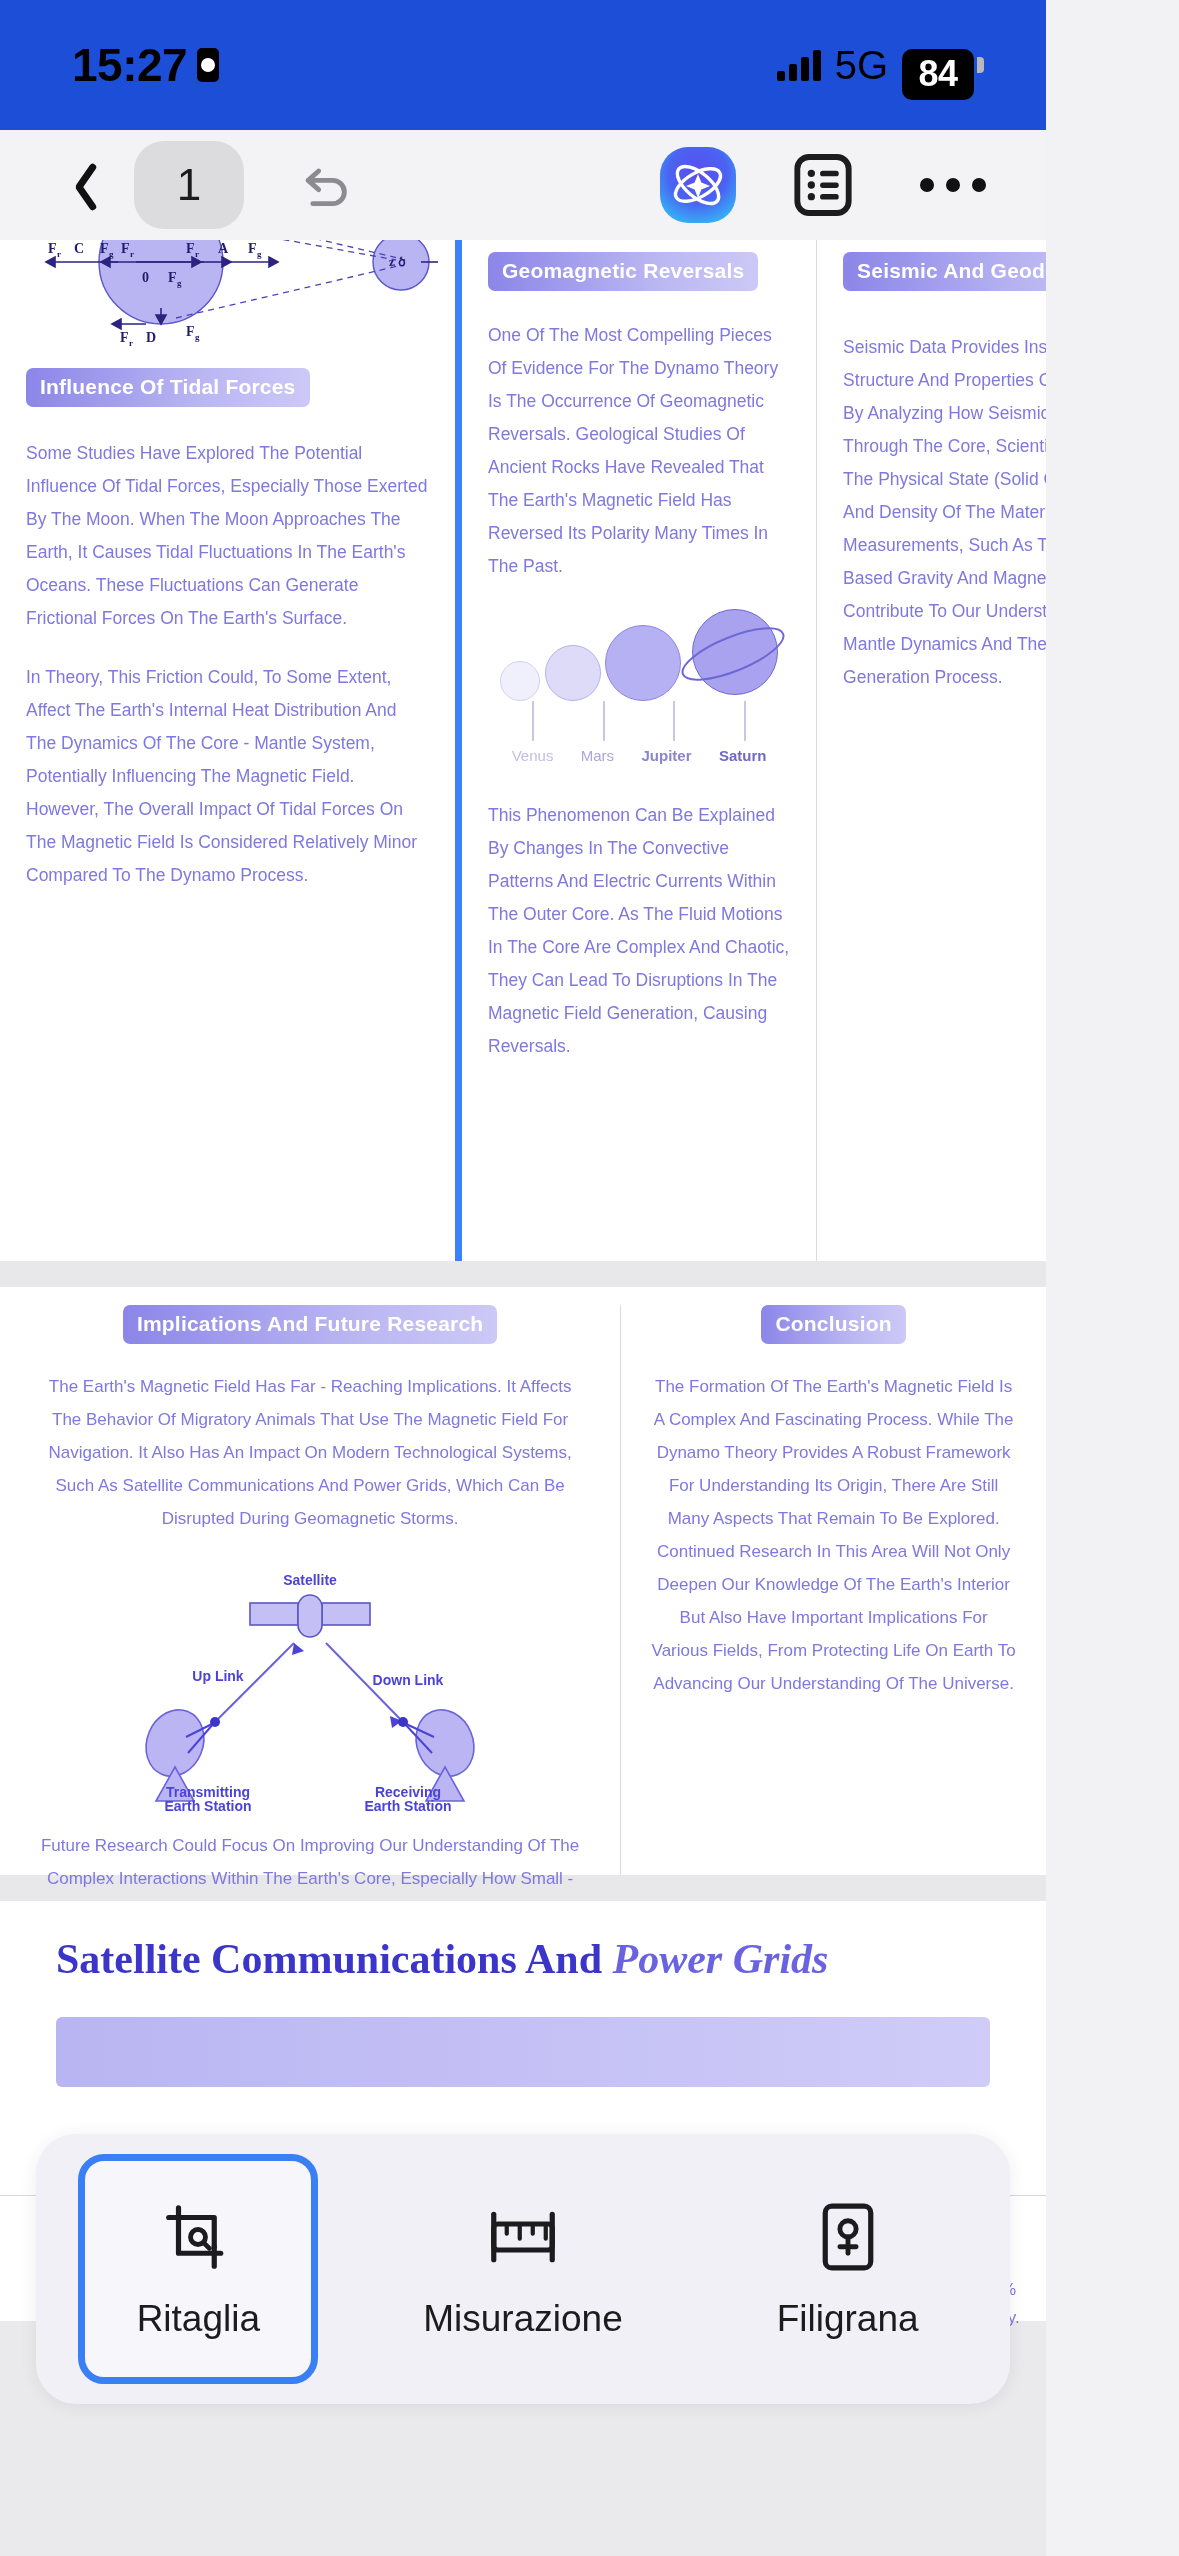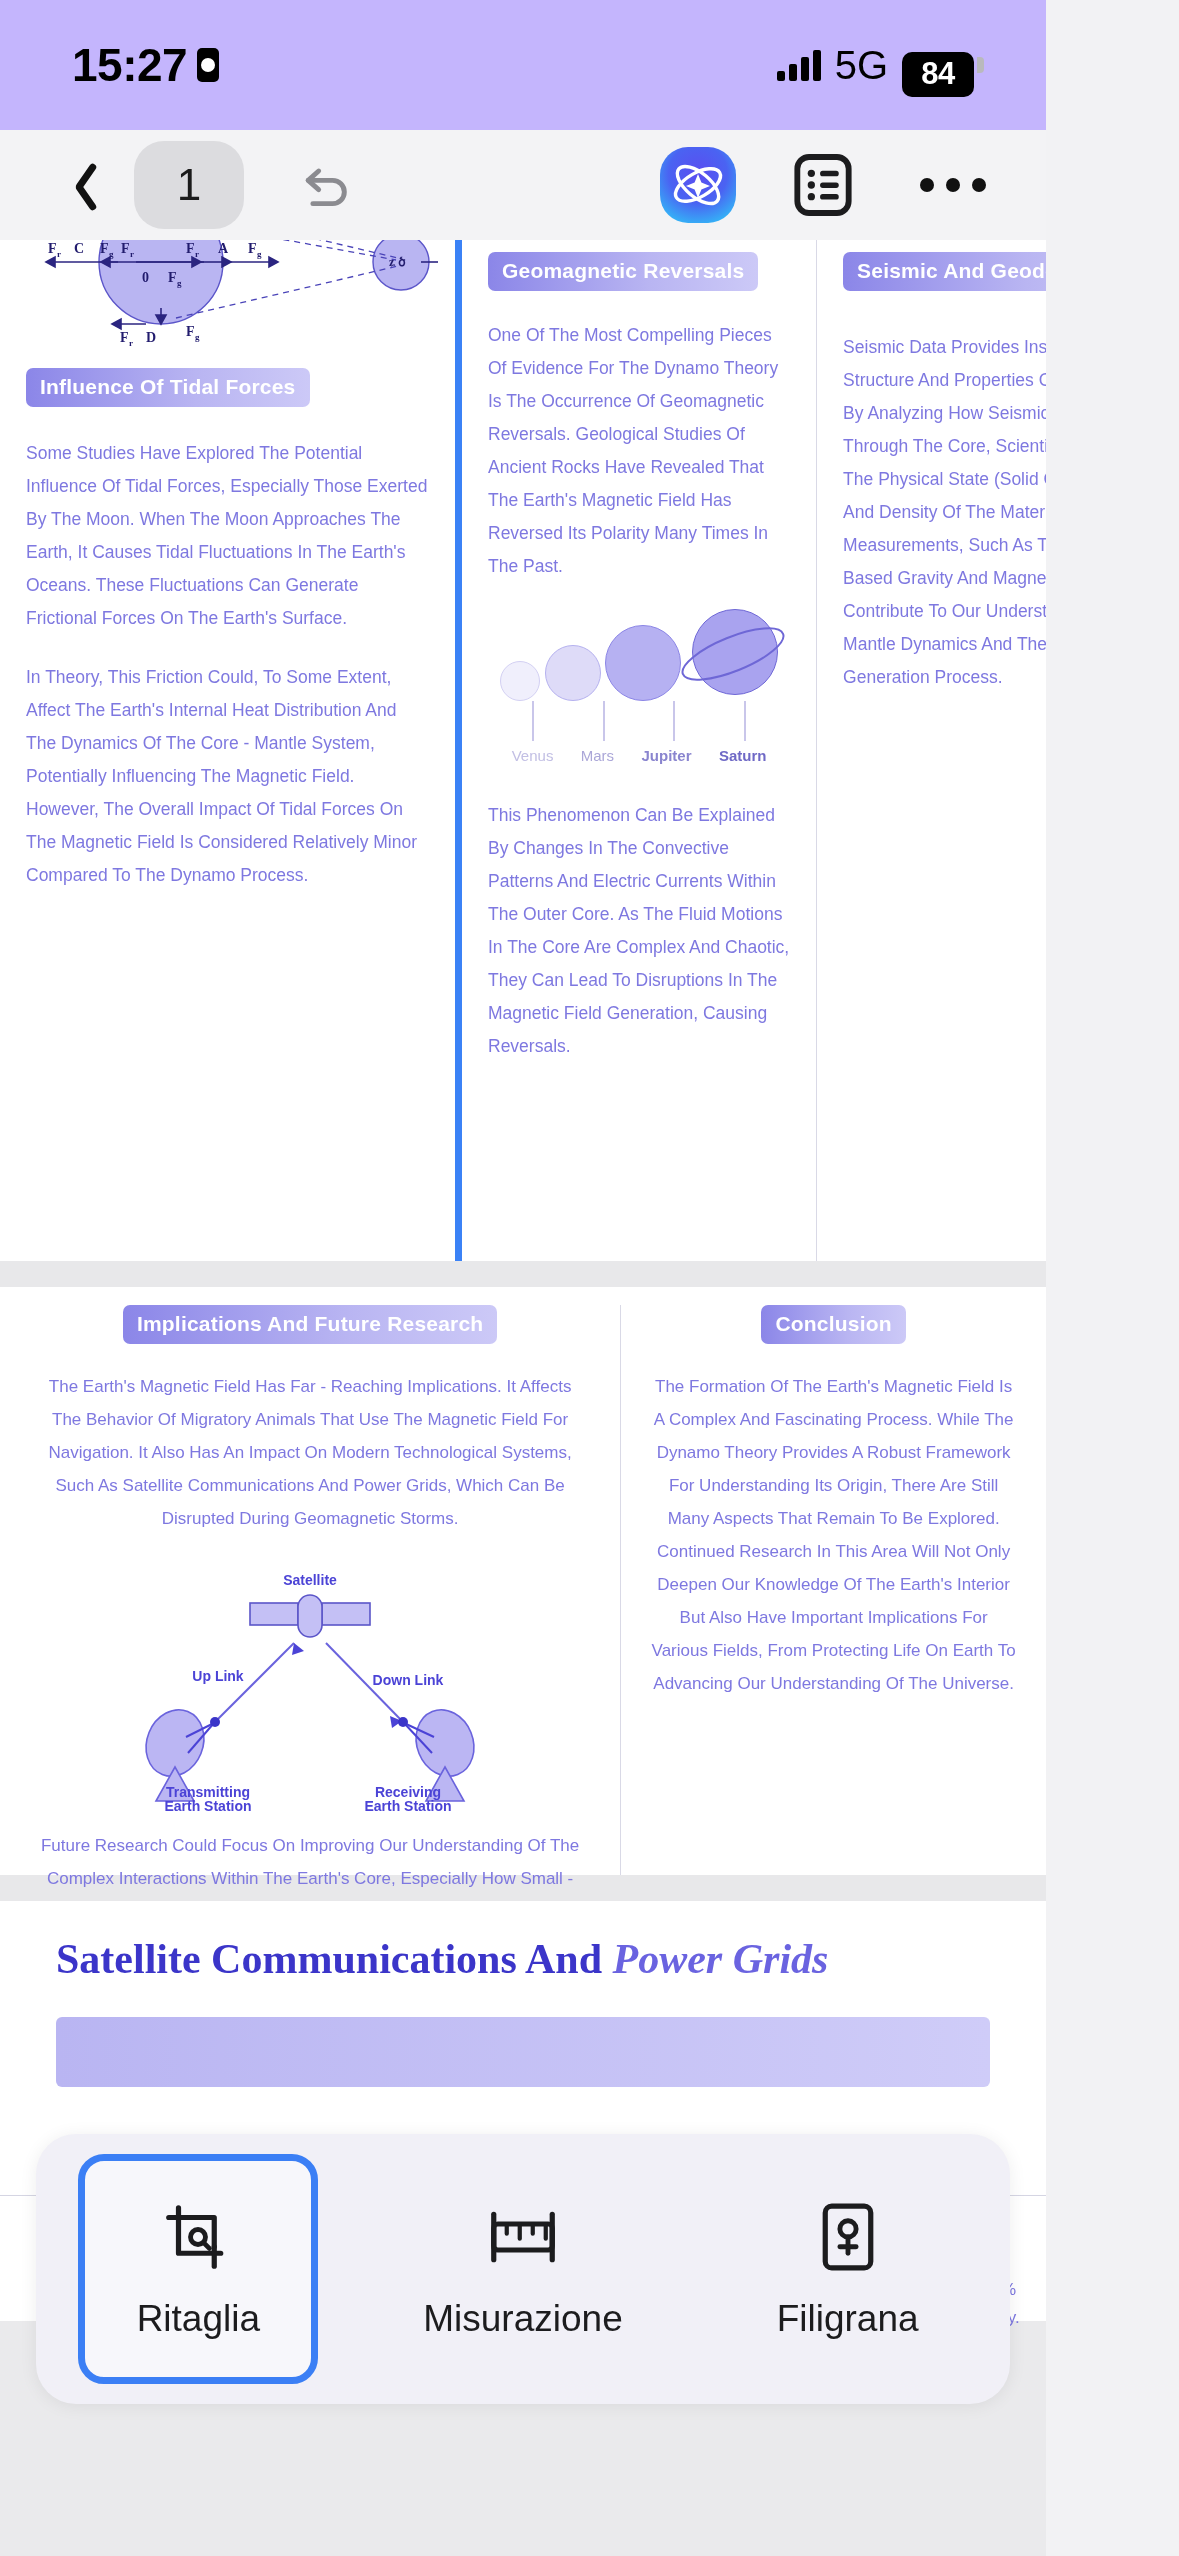--- a/index.html
+++ b/index.html
@@ -2,21 +2,21 @@
 <html><head>
 <meta charset="utf-8">
 <style>
   * { box-sizing: border-box; margin: 0; padding: 0; }
   html, body {
     width: 1179px; height: 2556px;
     font-family: "Liberation Sans", sans-serif;
     background: #f2f2f4;
     overflow: hidden;
   }
-  .phone { position: relative; width: 1046px; height: 2556px; background: #c4b5fd; text-decoration: underline; }
+  .phone { position: relative; width: 1046px; height: 2556px; background: #1d4ed8; text-decoration: underline; }
 
   
   .statusbar {
     position: absolute; top: 0; left: 0; right: 0; height: 130px;
     display: flex; align-items: center; justify-content: space-between;
     padding: 0 62px 0 72px;
   }
   .sb-left { display: flex; align-items: center; gap: 10px; }
   .sb-time { font-size: 46px; font-weight: 700; color: #000; letter-spacing: -0.5px; }
   .sb-lockicon {
@@ -30,21 +30,21 @@
   .sb-right { display: flex; align-items: center; gap: 14px; }
   .sig { display: flex; align-items: flex-end; gap: 4px; height: 32px; }
   .sig i { display: block; width: 8px; background: #000; border-radius: 2px; }
   .sig i:nth-child(1) { height: 10px; }
   .sig i:nth-child(2) { height: 17px; }
   .sig i:nth-child(3) { height: 24px; }
   .sig i:nth-child(4) { height: 31px; }
   .sb-net { font-size: 40px; font-weight: 500; color: #000; }
   .battery { position: relative; display: flex; align-items: center; }
   .batt-body {
-    background: #000; color: #fff; font-size: 31px; font-weight: 700;
+    background: #000; color: #fff; font-size: 36px; font-weight: 700;
     border-radius: 10px; padding: 4px 10px 5px; min-width: 72px; text-align: center;
     letter-spacing: -0.5px;
     margin-top: 18px;
   }
   .batt-cap {
     width: 7px; height: 16px; background: #b9b9bd; border-radius: 0 4px 4px 0; margin-left: 3px;
   }
 
   
   .navbar {

